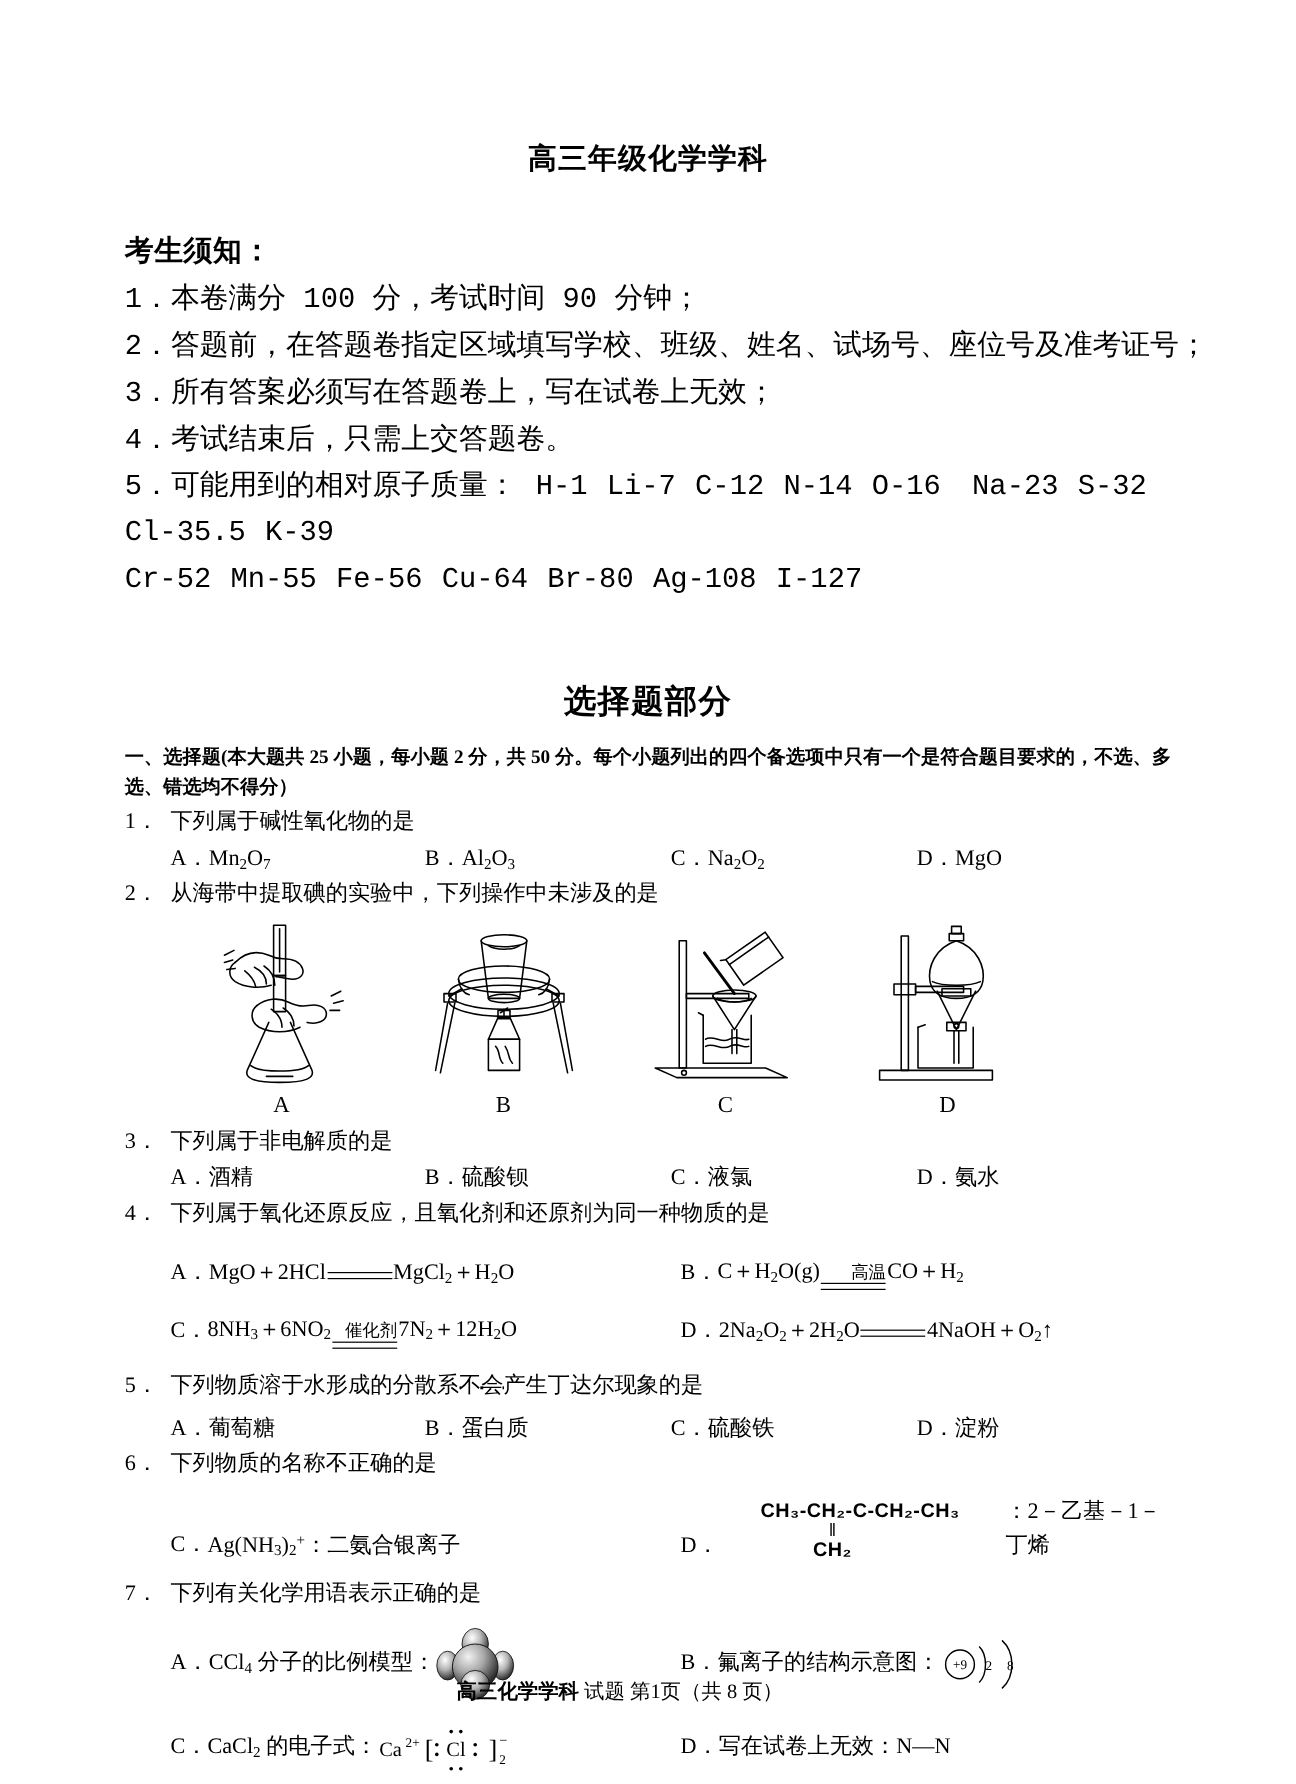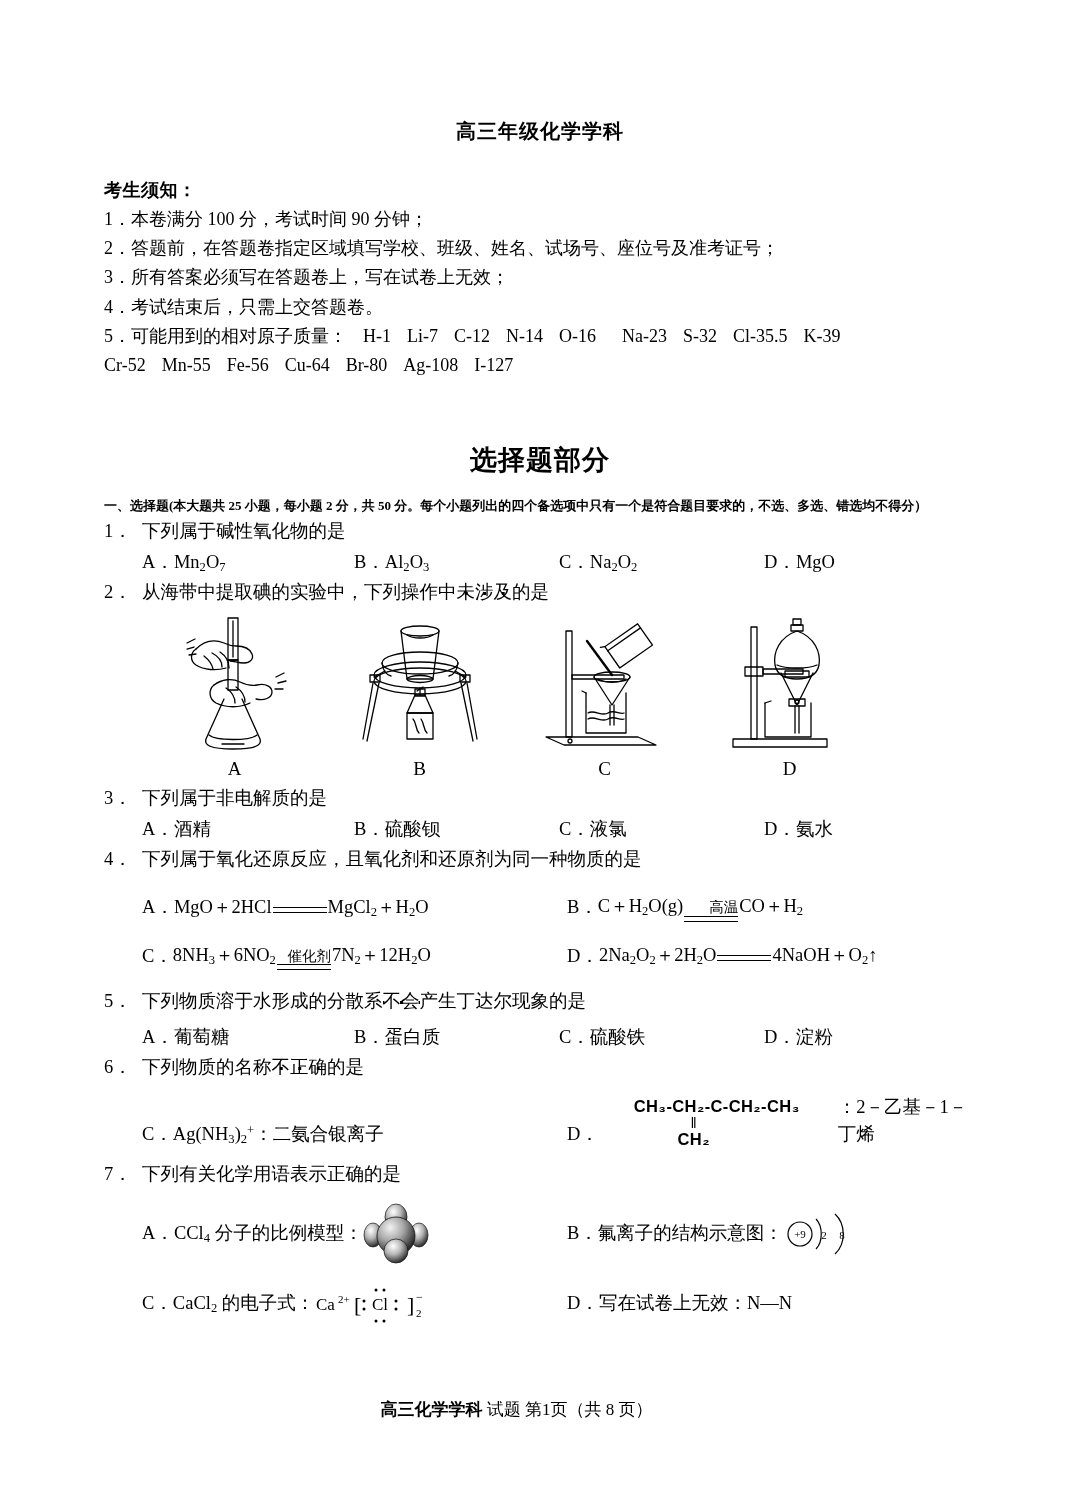--- a/index.html
+++ b/index.html
@@ -19,52 +19,53 @@
     position: absolute;
     left: 0; top: 0;
     width: 1080px;
     height: 1487px;
     box-sizing: border-box;
     padding: 0 104px;
   }
   
   .doc-title {
     text-align: center;
-    font-size: 20px;
+    font-size: 24px;
     font-weight: bold;
     letter-spacing: 1px;
     margin-top: 118px;
     line-height: 1.3;
   }
   
   .notice {
-    margin-top: 32px;
-    font-size: 18px;
+    margin-top: 44px;
+    font-size: 24px;
     line-height: 1.62;
+    font-family: Liberation Mono, monospace;
   }
   .notice-head {
     font-weight: bold;
     letter-spacing: 0.5px;
   }
   .notice-line { white-space: nowrap; }
   .notice-line.wrap { white-space: normal; }
   .sp-l { display: inline-block; width: 16px; }
   .sp-m { display: inline-block; width: 26px; }
 
   
   .section-title {
     text-align: center;
     font-size: 27px;
     font-weight: bold;
     margin-top: 62px;
     letter-spacing: 1px;
   }
   .part-intro {
     margin-top: 18px;
-    font-size: 13px;
+    font-size: 16px;
     font-weight: bold;
     line-height: 1.55;
     text-align: justify;
   }
 
   
   .q {
     font-size: 18.5px;
     line-height: 1.5;
     margin-top: 2px;

